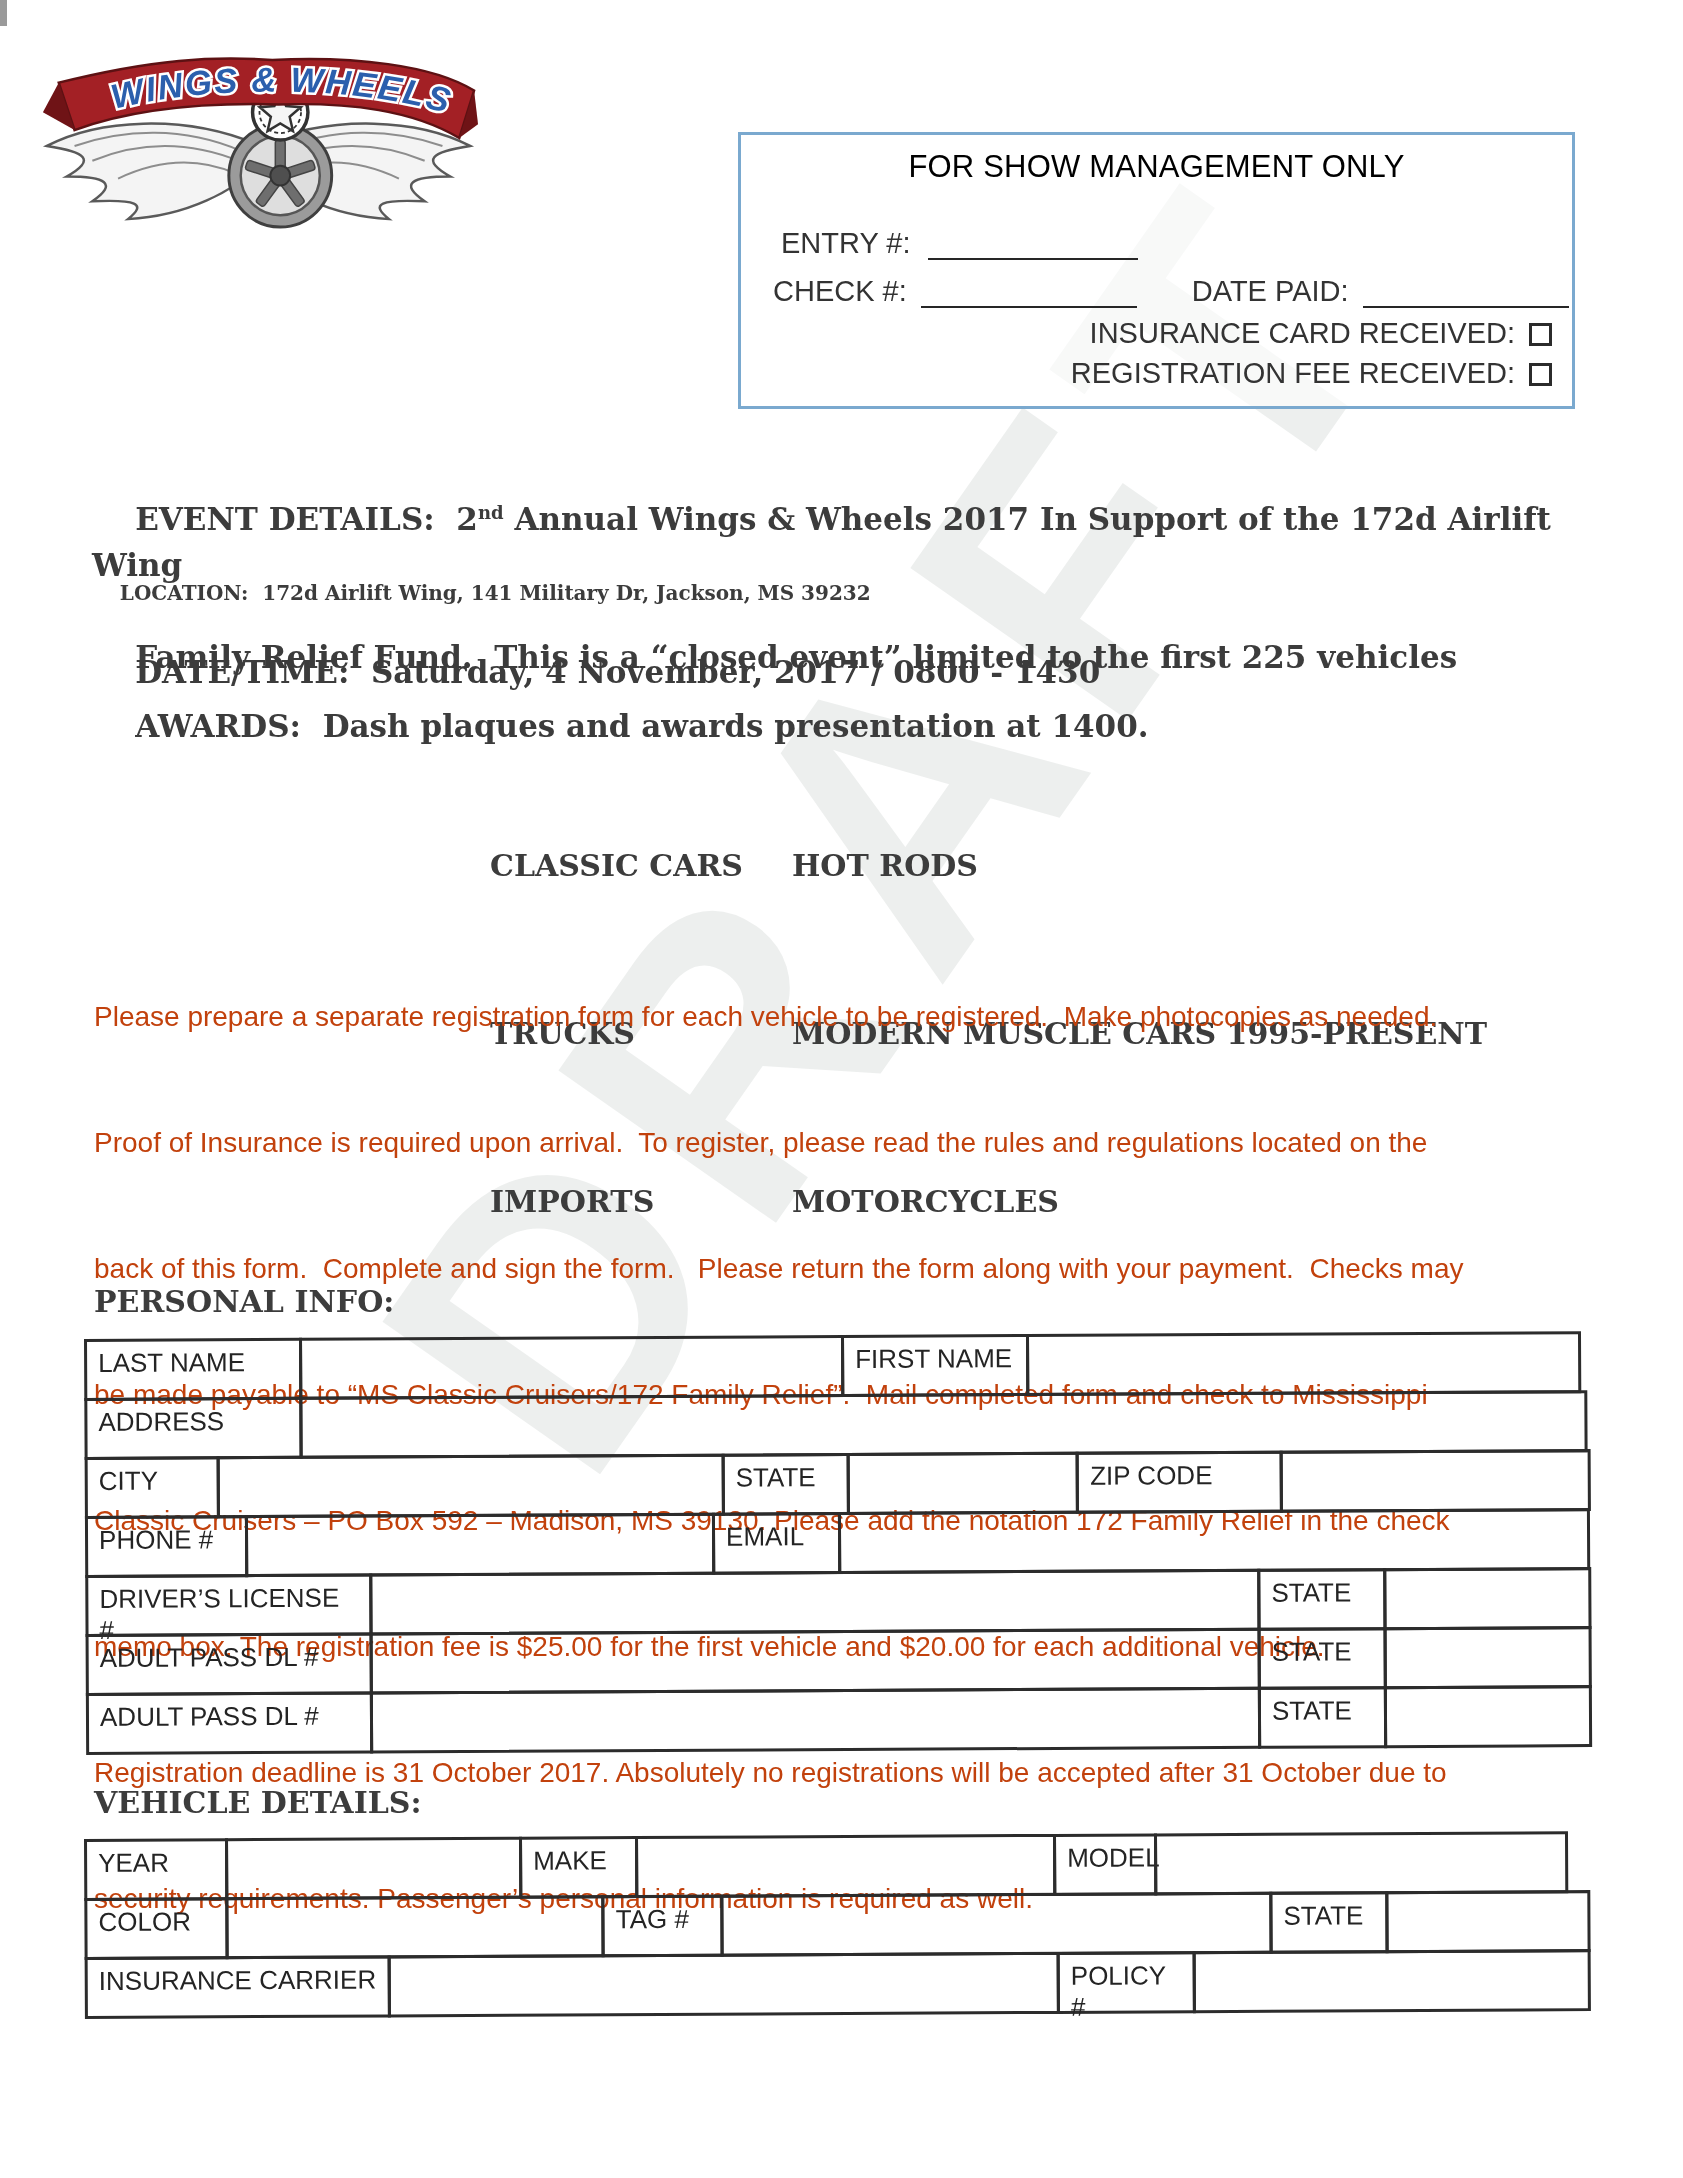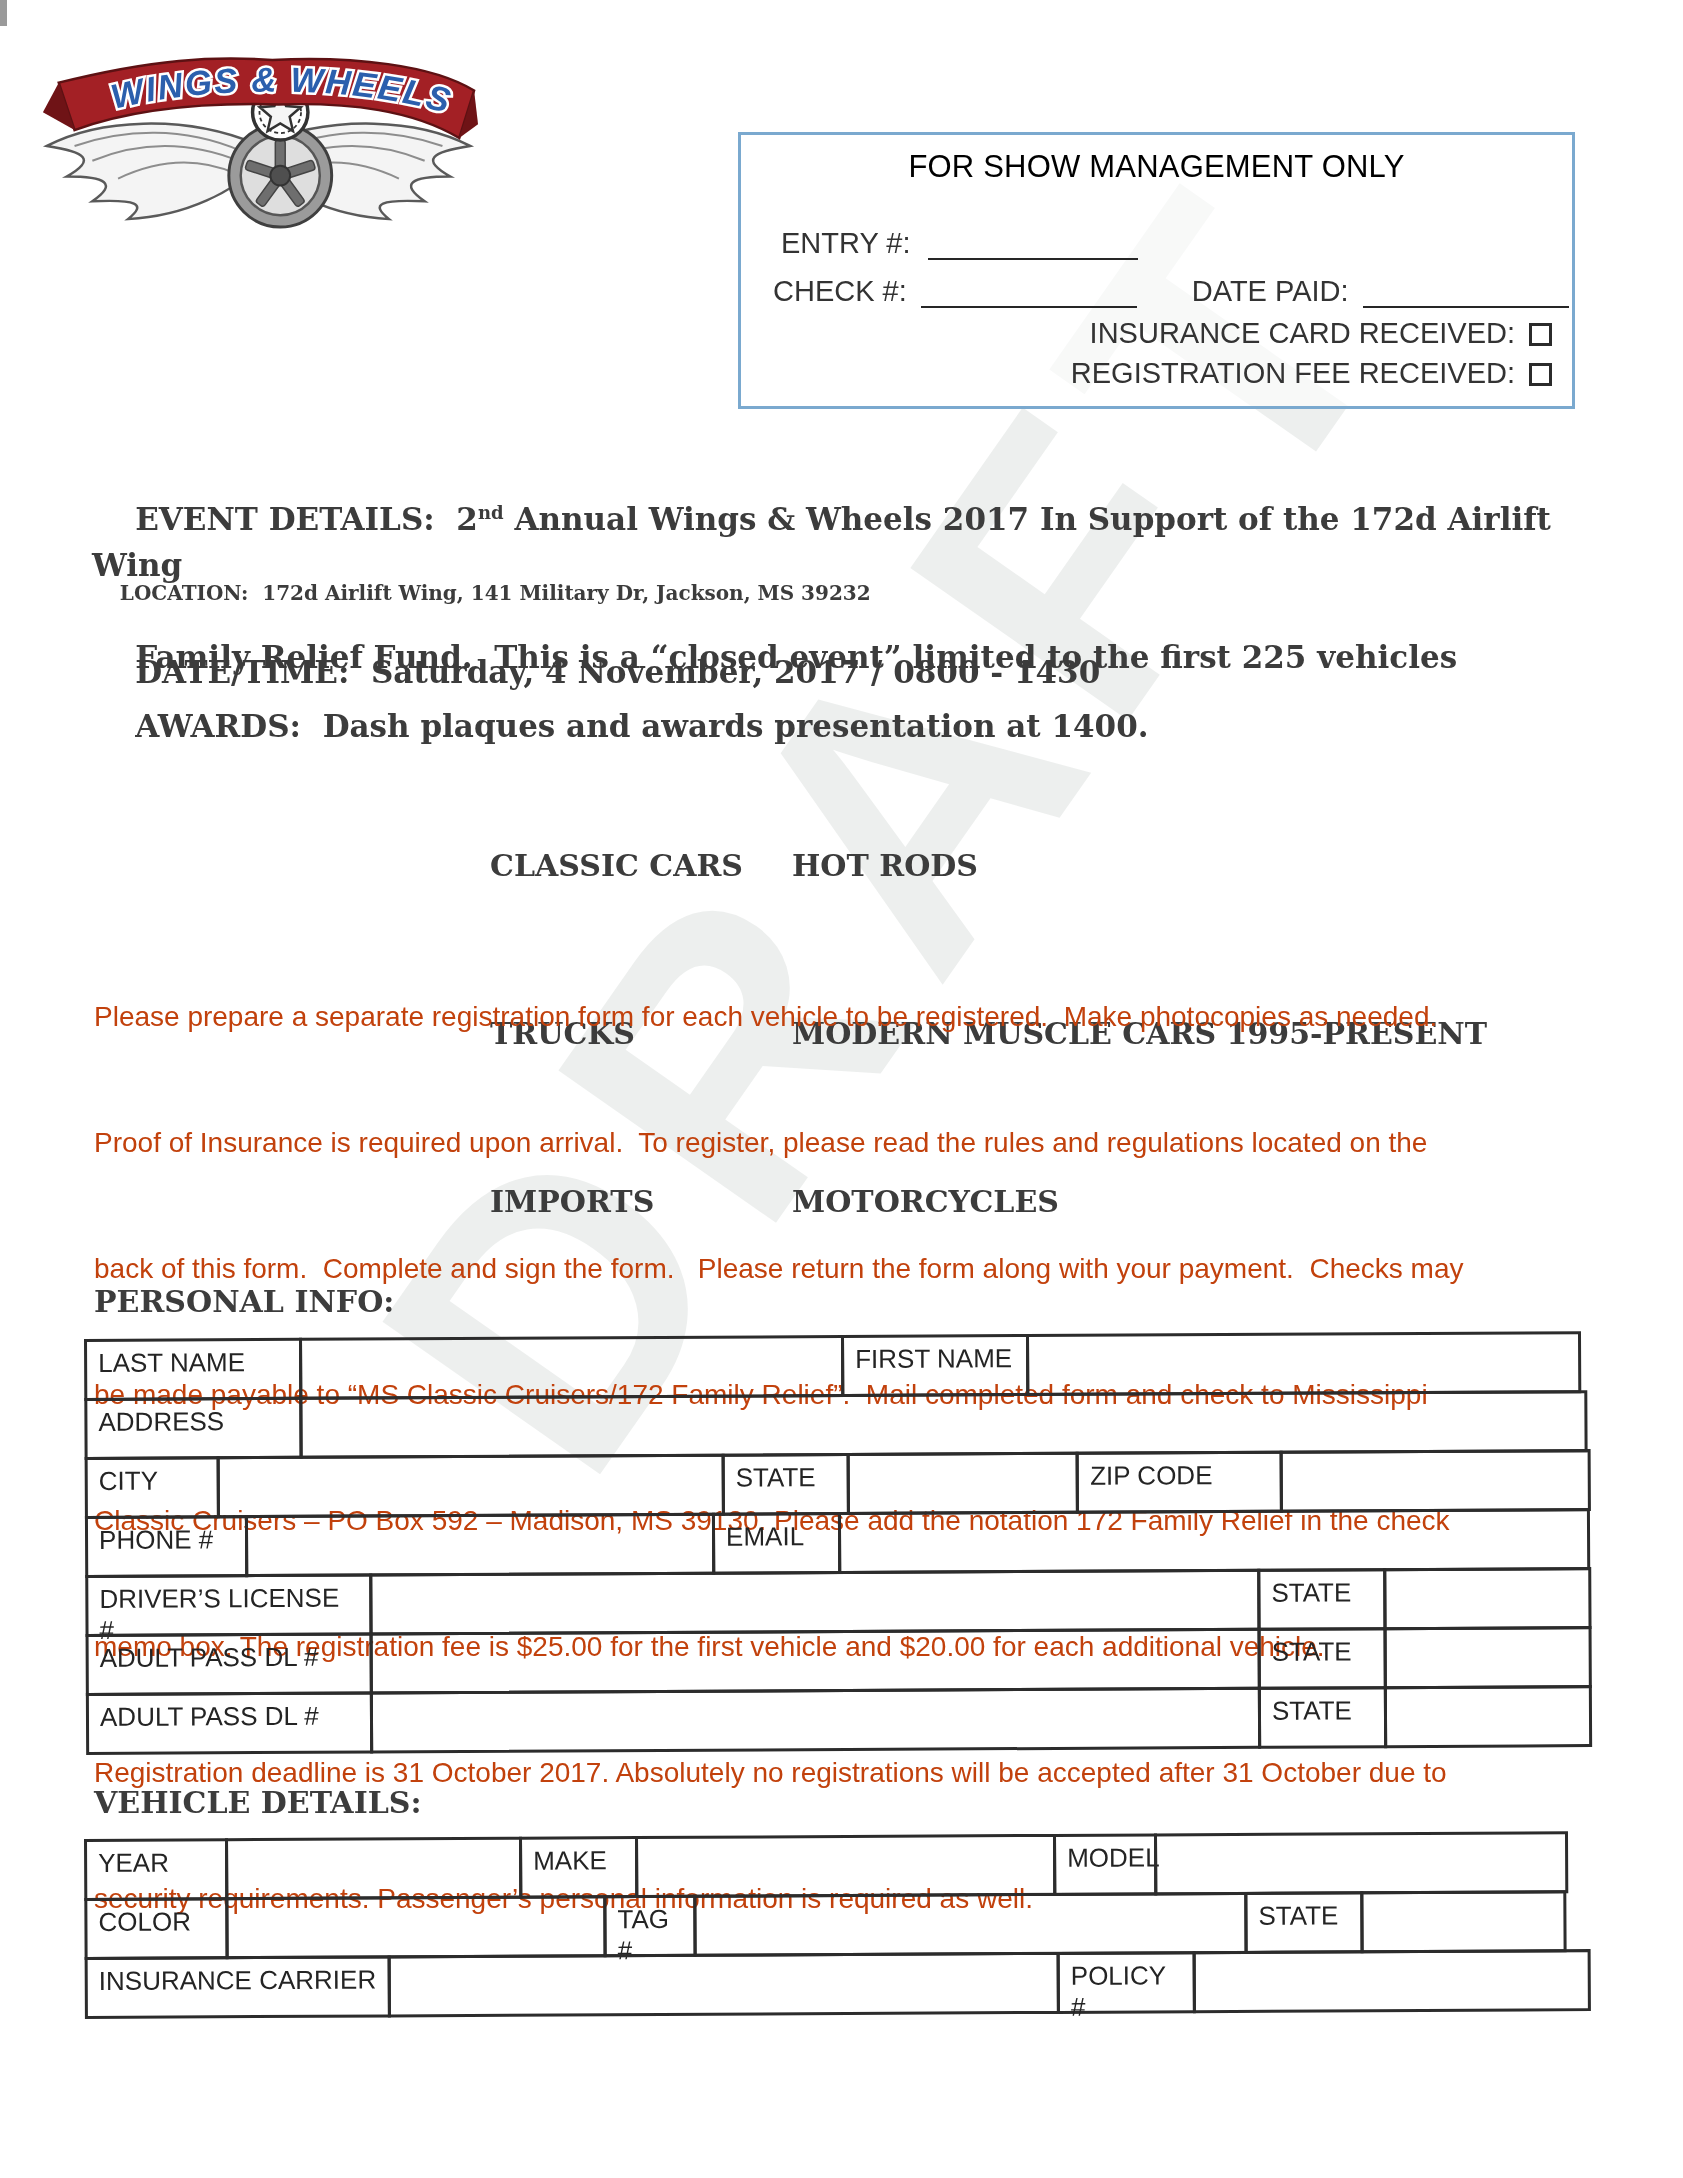--- a/index.html
+++ b/index.html
@@ -235,21 +235,21 @@
       <div class="cell" style="width:144px">YEAR</div>
       <div class="cell" style="width:297px"></div>
       <div class="cell" style="width:119px">MAKE</div>
       <div class="cell" style="width:421px"></div>
       <div class="cell" style="width:104px">MODEL</div>
       <div class="cell" style="width:414px"></div>
     </div>
     <div class="frow">
       <div class="cell" style="width:144px">COLOR</div>
       <div class="cell" style="width:381px"></div>
-      <div class="cell" style="width:93px">TAG #</div>
+      <div class="cell" style="width:122px">TAG #</div>
       <div class="cell" style="width:554px"></div>
       <div class="cell" style="width:119px">STATE</div>
       <div class="cell" style="width:206px"></div>
     </div>
     <div class="frow">
       <div class="cell" style="width:307px">INSURANCE CARRIER</div>
       <div class="cell" style="width:673px"></div>
       <div class="cell" style="width:139px">POLICY #</div>
       <div class="cell" style="width:399px"></div>
     </div>

